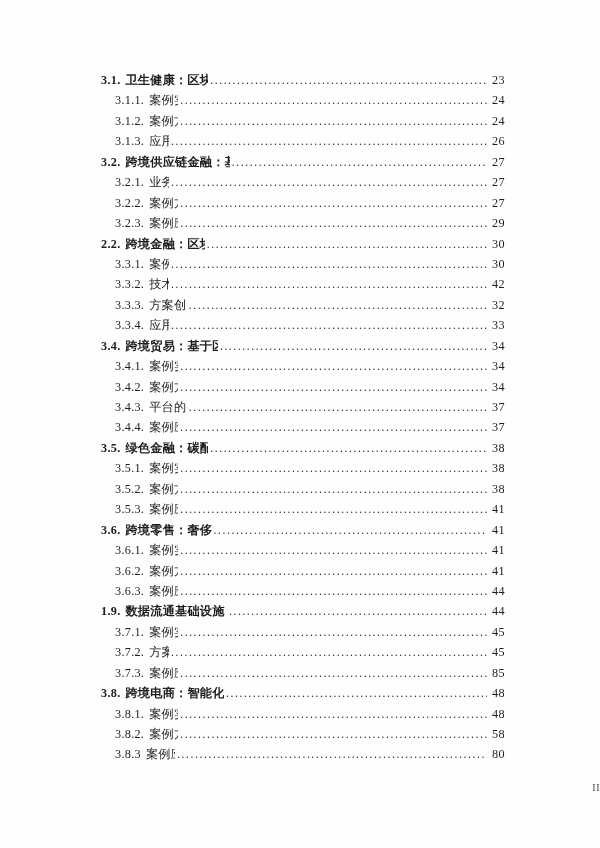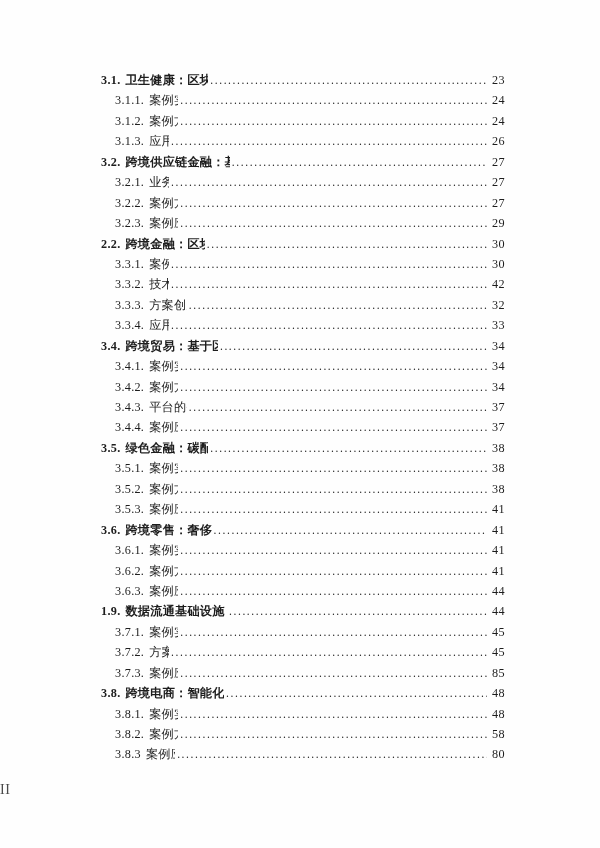--- a/index.html
+++ b/index.html
@@ -65,22 +65,22 @@
     min-width: 17px;
     text-align: center;
     font-weight: normal;
     letter-spacing: 0.3px;
   }
   .footer-pagenum {
     position: absolute;
     top: 782px;
     left: 0;
     width: 600px;
-    text-align: left;
-    font-size: 14px;
+    text-align: right;
+    font-size: 10px;
     color: #4a4a4a;
     letter-spacing: 0.5px;
   }
 </style>
 </head>
 <body>
 
 <div class="doc-page">
   <div class="toc">
       <div class="row lvl1">

